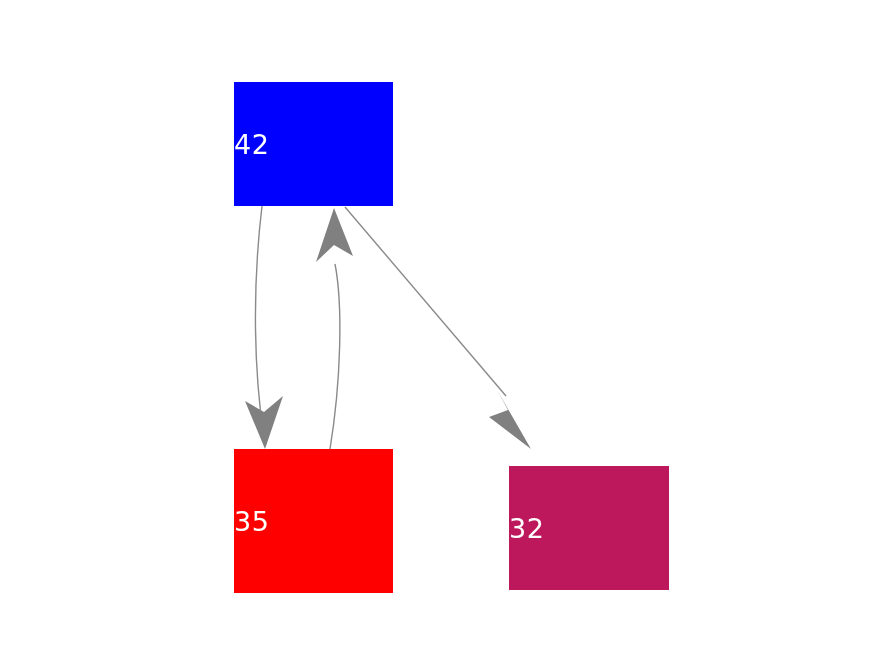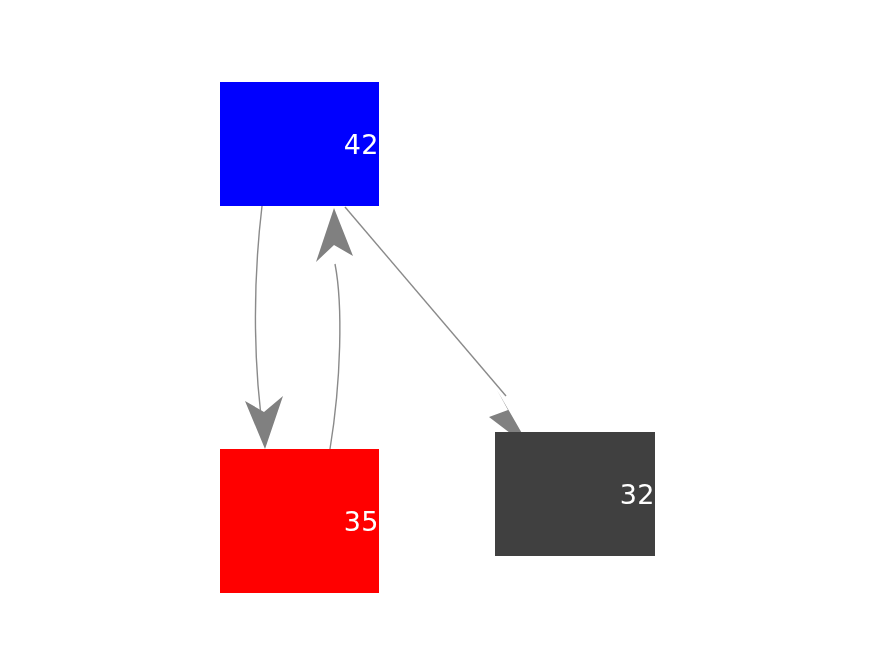--- a/index.html
+++ b/index.html
@@ -23,26 +23,27 @@
     top: 0;
     width: 875px;
     height: 656px;
     pointer-events: none;
   }
   .node {
     position: absolute;
     box-sizing: border-box;
     display: flex;
     align-items: center;
-    justify-content: flex-end;
+    justify-content: flex-start;
     color: #ffffff;
     font-size: 27px;
     line-height: 1;
     letter-spacing: 0.5px;
     user-select: none;
+    margin-left: 14px;
   }
   .node-label {
     pointer-events: none;
   }
 </style>
 </head>
 <body>
 
 <div id="canvas">
 
@@ -65,17 +66,17 @@
   </svg>
 
   <div class="node" style="left:220px; top:82px; width:159px; height:124px; background:#0000ff;">
     <span class="node-label">42</span>
   </div>
 
   <div class="node" style="left:220px; top:449px; width:159px; height:144px; background:#ff0000;">
     <span class="node-label">35</span>
   </div>
 
-  <div class="node" style="left:495px; top:432px; width:160px; height:124px; background:#404040;">
+  <div class="node" style="left:495px; top:466px; width:160px; height:124px; background:#be185d;">
     <span class="node-label">32</span>
   </div>
 
 </div>
 
 </body></html>

